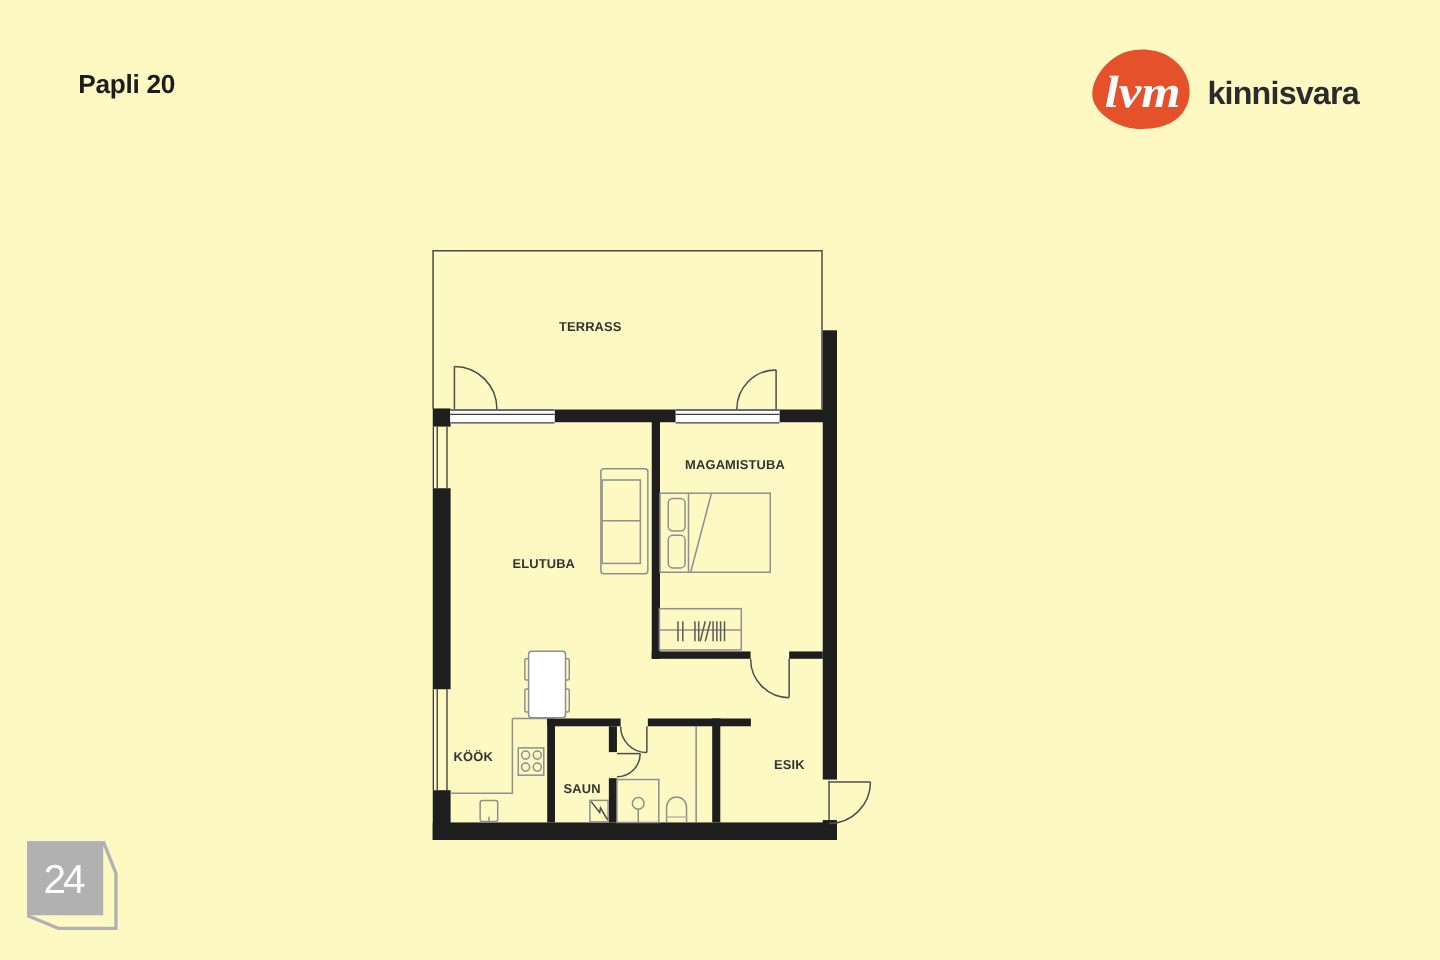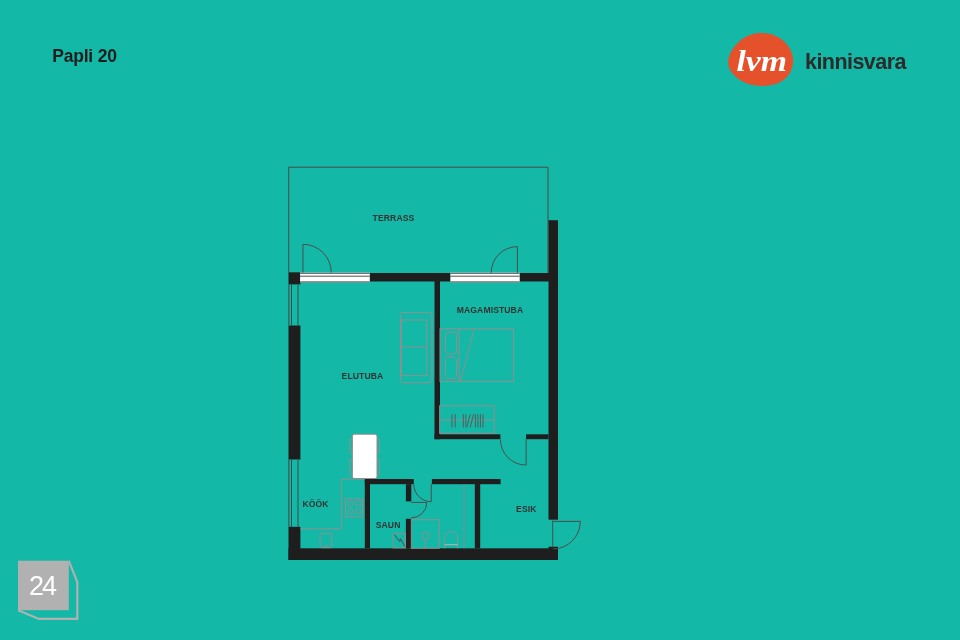--- a/index.html
+++ b/index.html
@@ -1,16 +1,16 @@
 <!DOCTYPE html>
 <html><head>
 <meta charset="utf-8">
 <style>
   html,body{margin:0;padding:0;background:#ffffff;}
-  #page{position:relative;width:960px;height:640px;background:#14b8a6;overflow:hidden;
+  #page{position:relative;width:960px;height:640px;background:#fef9c3;overflow:hidden;
         font-family:"Liberation Sans", sans-serif;}
   #title{position:absolute;left:52.2px;top:47.8px;font-size:17.5px;font-weight:bold;
          color:#1d1d1d;letter-spacing:-0.2px;line-height:1;}
   #kinnis{position:absolute;left:805px;top:52.4px;font-size:21.5px;font-weight:bold;
           color:#2b2b2b;letter-spacing:-0.55px;line-height:1;}
   svg{position:absolute;left:0;top:0;}
 </style>
 </head>
 <body>
 <div id="page">

